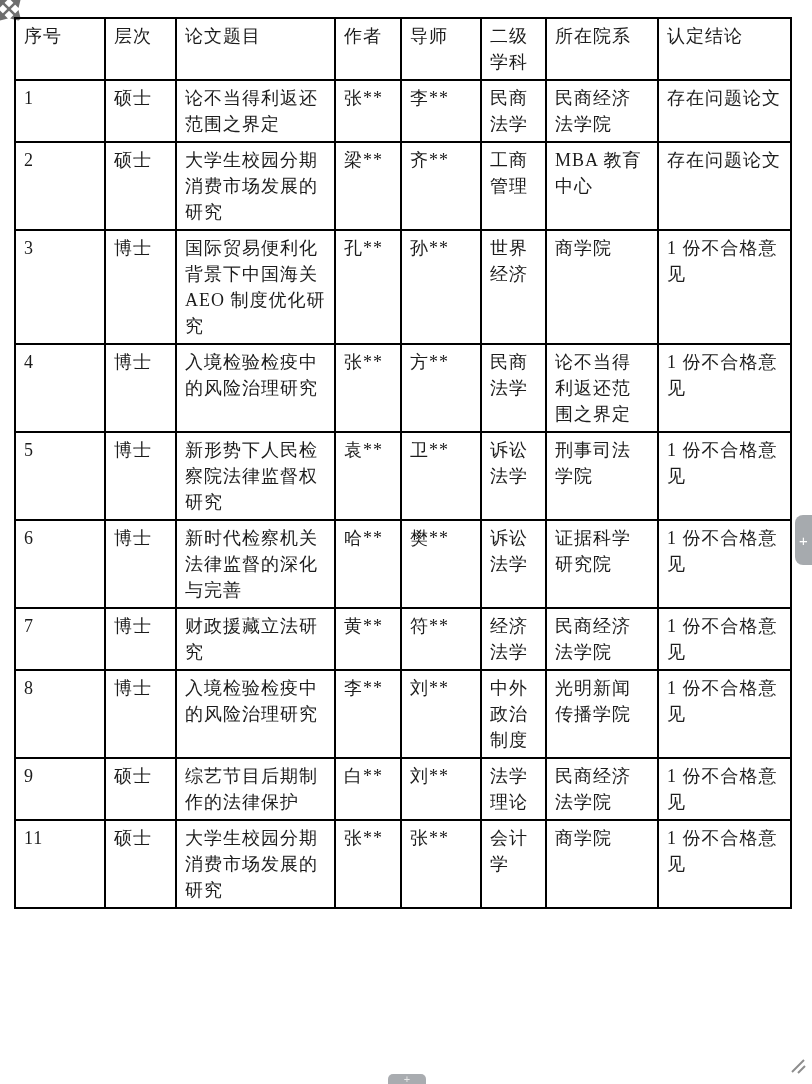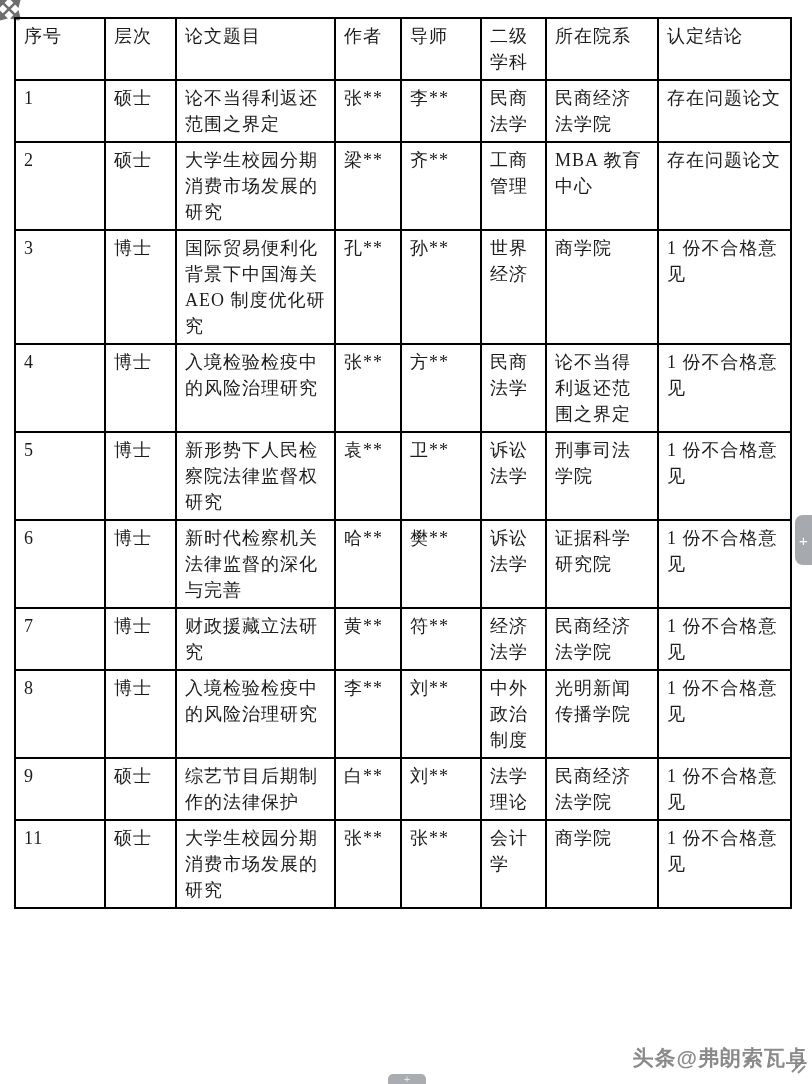--- a/index.html
+++ b/index.html
@@ -230,15 +230,14 @@
     <span>+</span>
   </div>
 
   <svg class="resize-glyph" viewBox="0 0 16 16">
     <g stroke="currentColor" stroke-width="2" fill="none">
       <line x1="2" y1="14" x2="14" y2="2"></line>
       <line x1="8" y1="15" x2="15" y2="8"></line>
     </g>
   </svg>
 
-  <div class="watermark">头条@弗朗索瓦卓</div>
 
 </div>
 
 </body></html>

